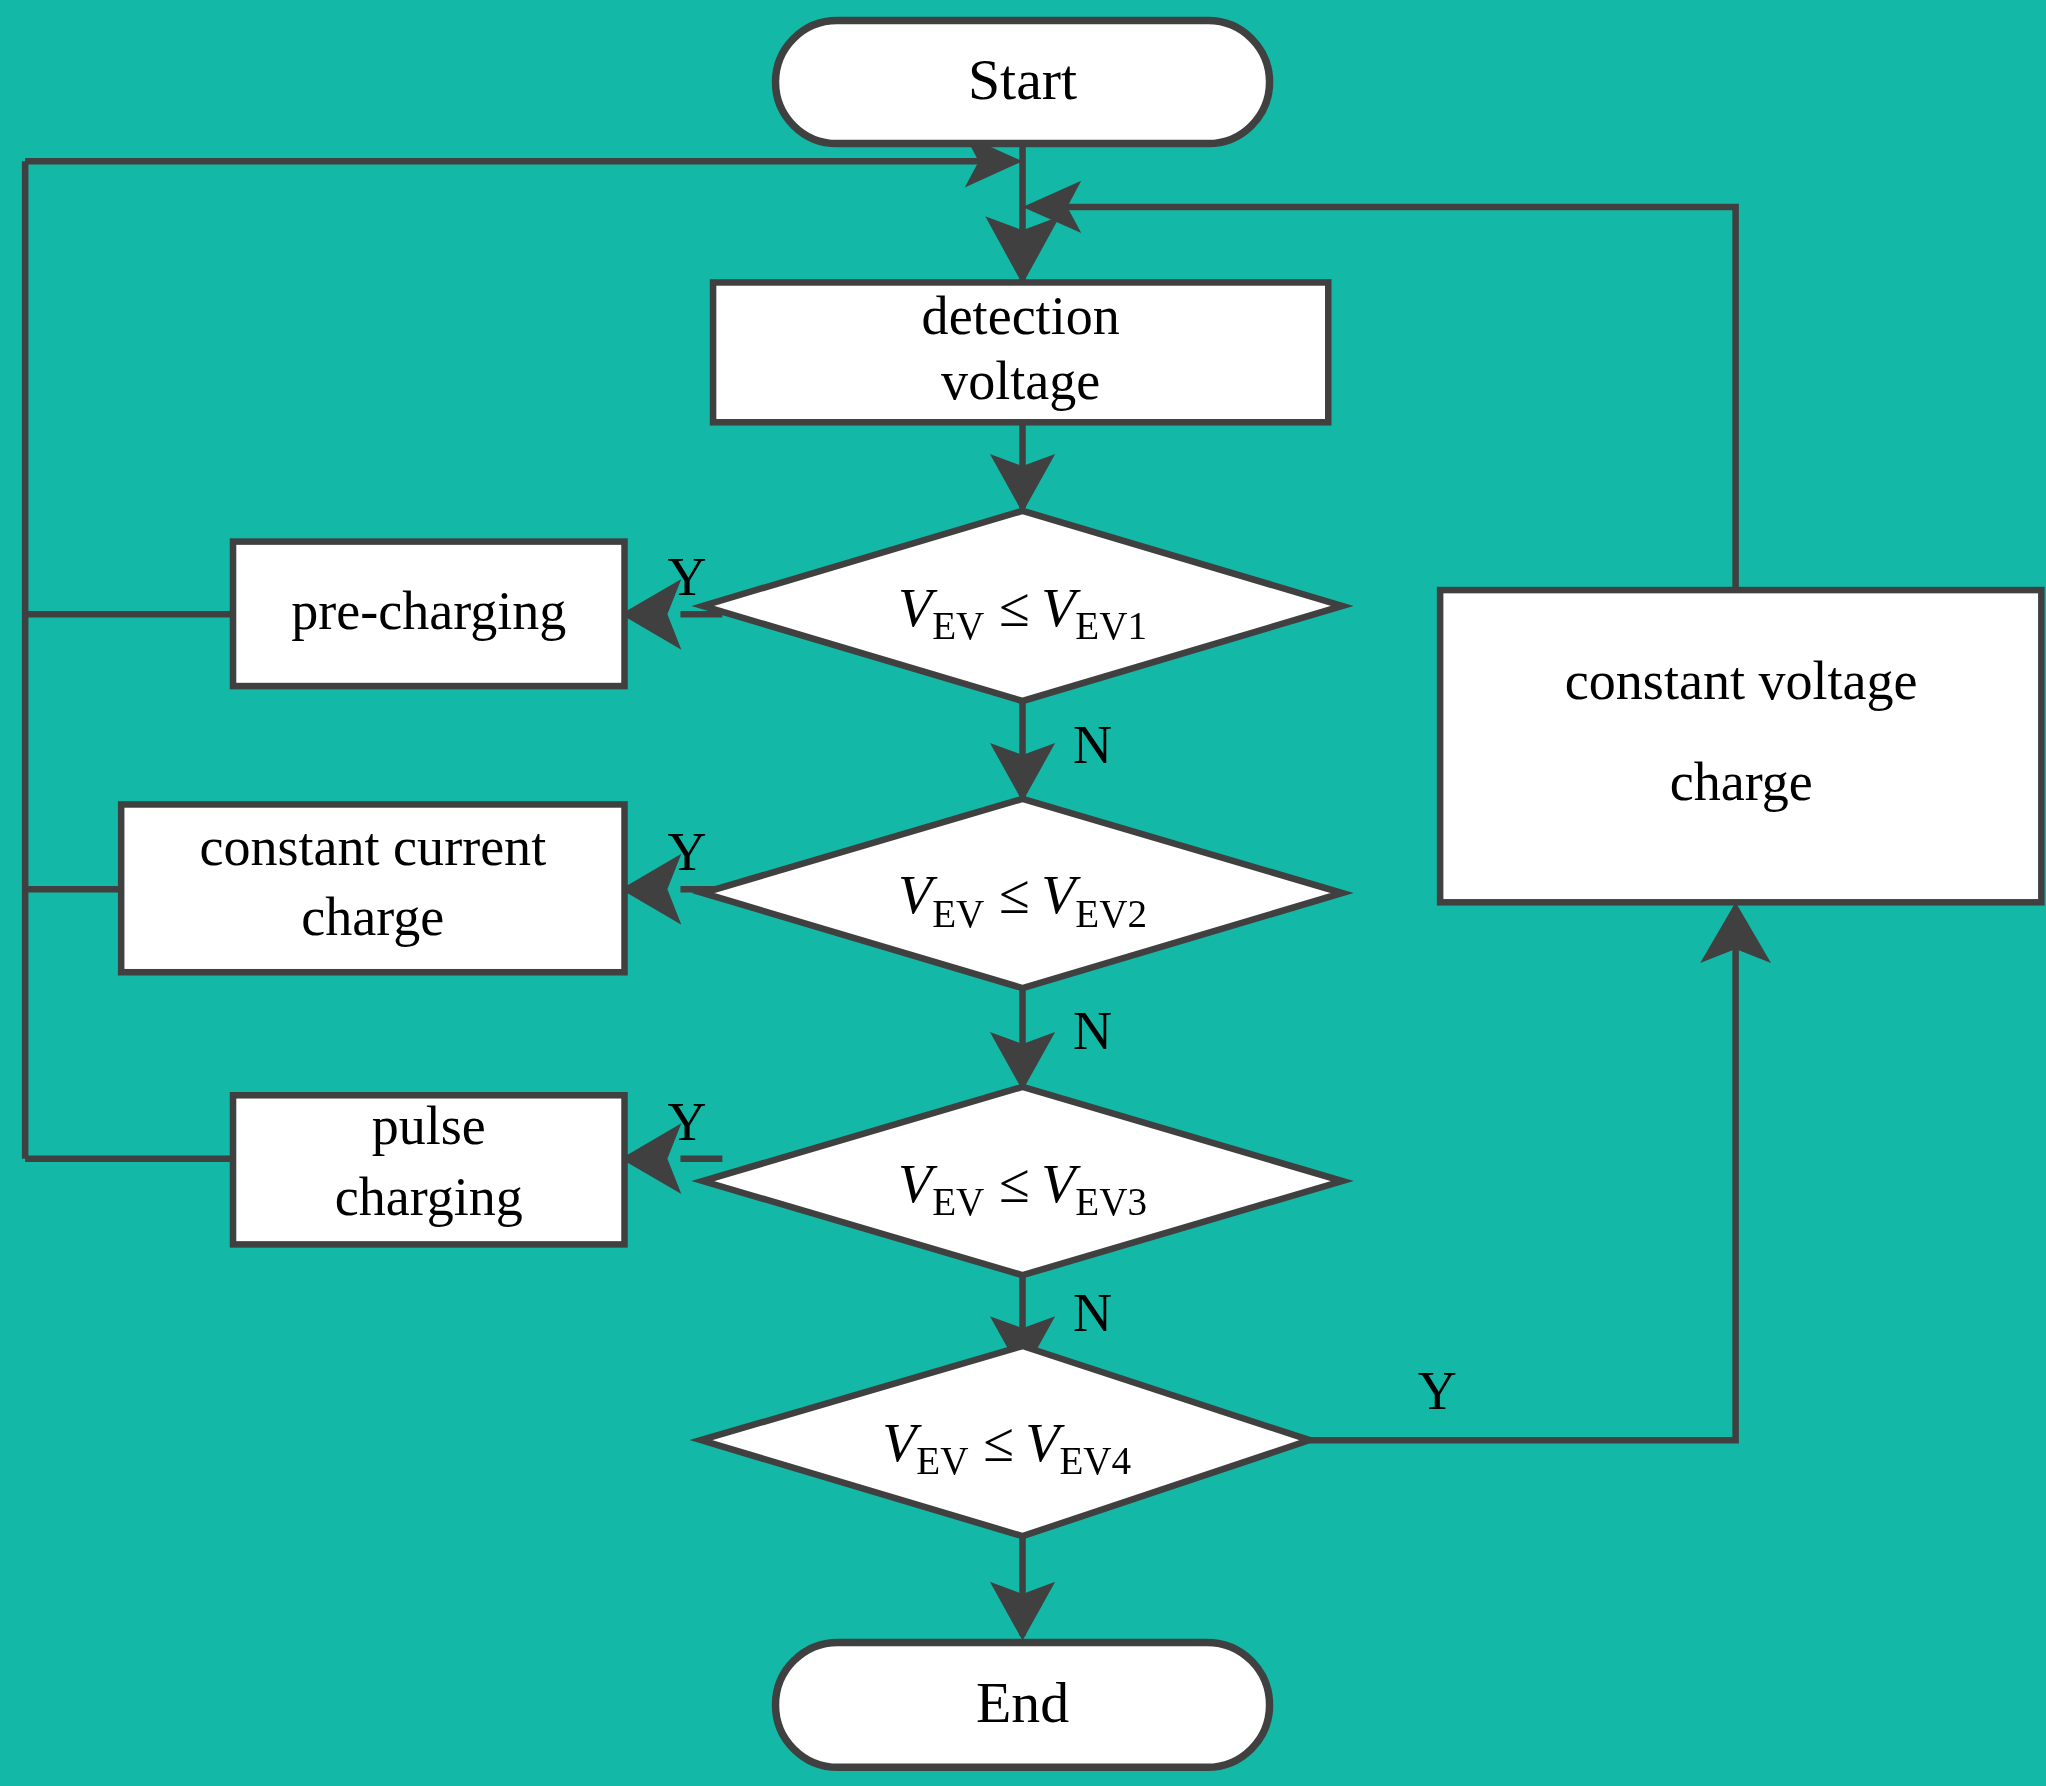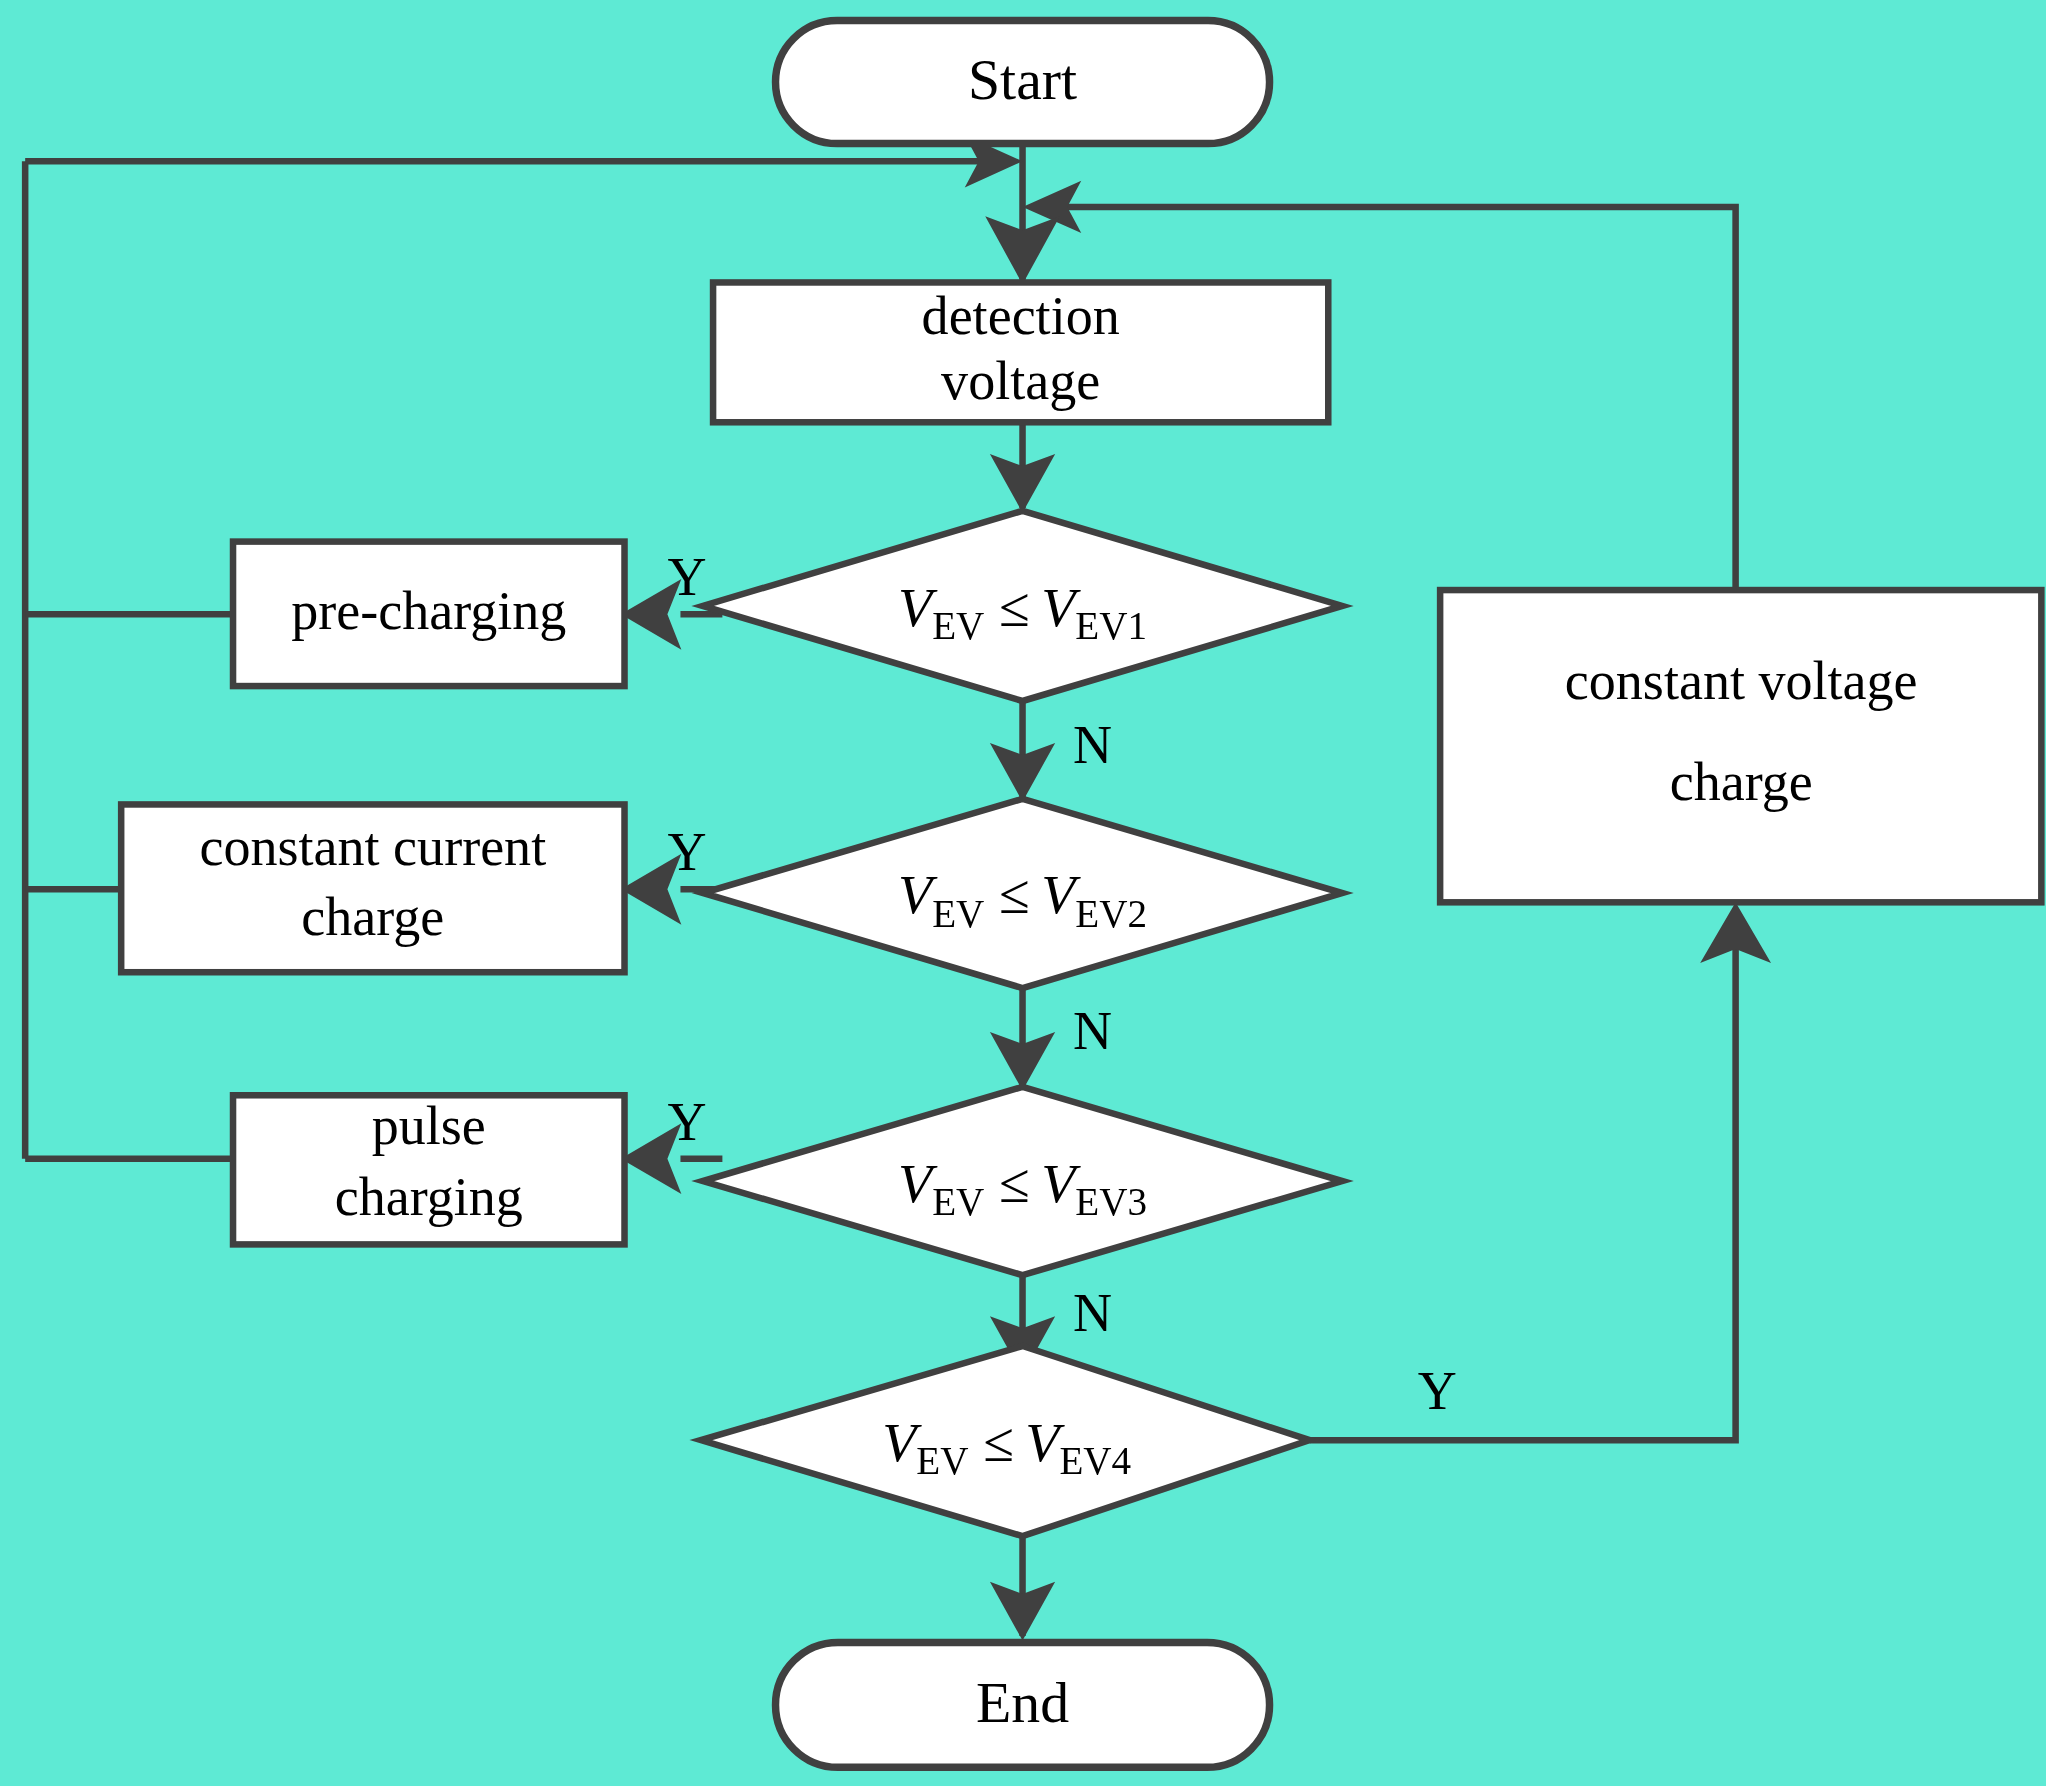--- a/index.html
+++ b/index.html
@@ -1,18 +1,18 @@
 <!DOCTYPE html>
 <html style="font-size:15px"><head>
 <meta charset="utf-8">
 <style>
   html,body{margin:0;padding:0;background:#ffffff;}
   body{width:2046px;height:1786px;overflow:hidden;
        font-family:"Liberation Serif","DejaVu Serif",serif;}
-  #canvas{position:relative;width:2046px;height:1786px;background:#5eead4;}
+  #canvas{position:relative;width:2046px;height:1786px;background:#14b8a6;}
   svg{position:absolute;left:0;top:0;width:2046px;height:1786px;display:block;}
   .node-shape{fill:#ffffff;stroke:#404040;stroke-width:7;}
   .term-shape{fill:#ffffff;stroke:#404040;stroke-width:8;}
   .conn{stroke:#404040;stroke-width:7;fill:none;stroke-linecap:butt;}
   .head{fill:#404040;stroke:none;}
   .lbl{font-family:"Liberation Serif","DejaVu Serif",serif;
        fill:#000000;font-size:58px;text-anchor:middle;dominant-baseline:middle;}
   .lbl-term{font-size:62px;}
   .lbl-yn{font-size:58px;}
   .math{font-family:"Liberation Serif","DejaVu Serif",serif;fill:#000;

